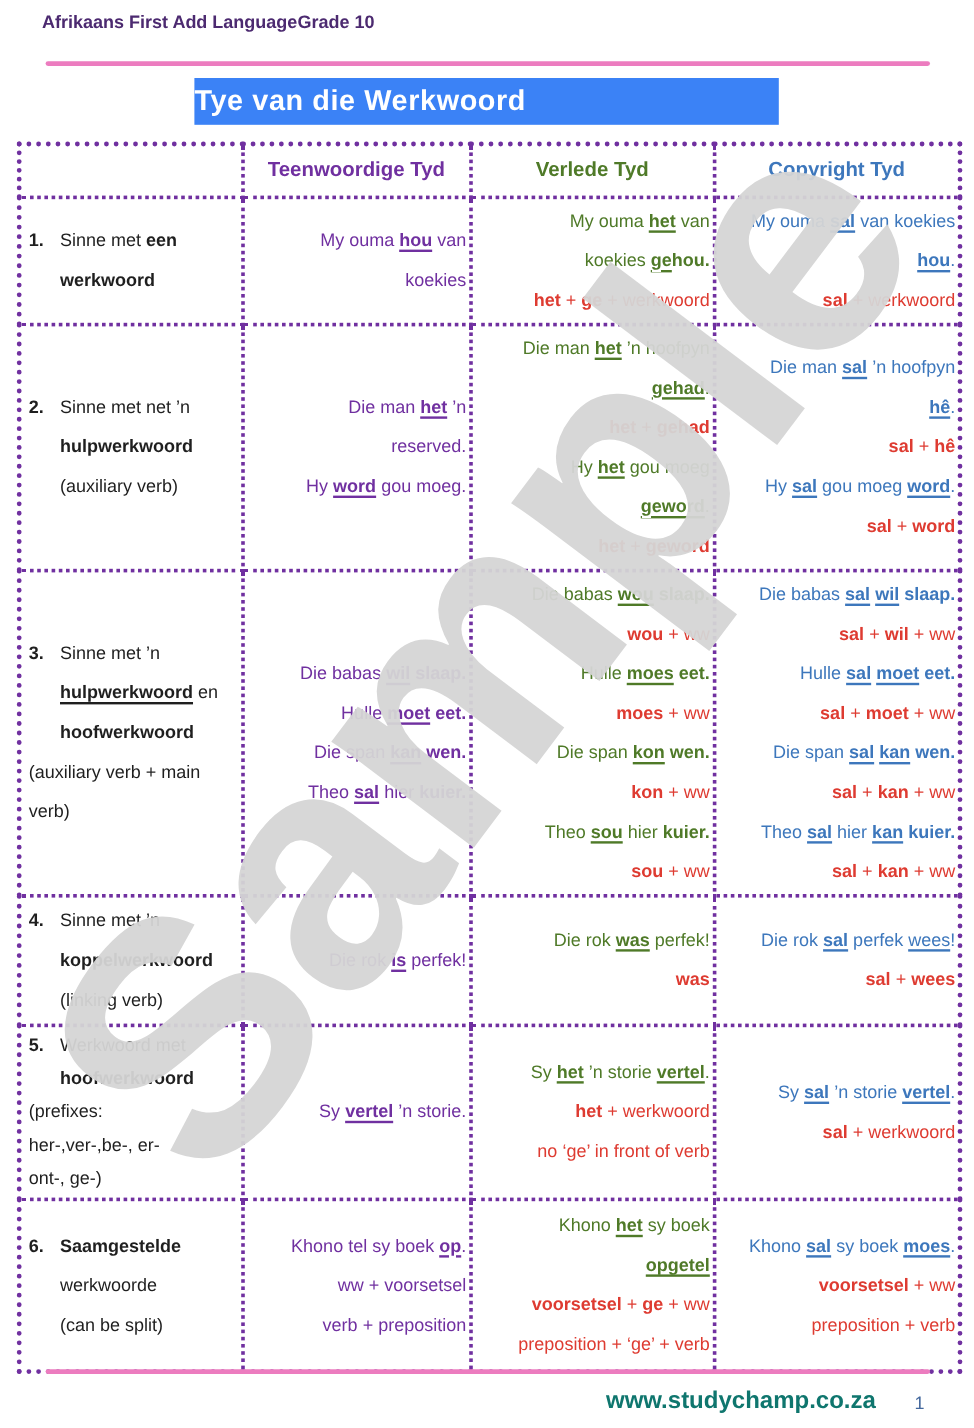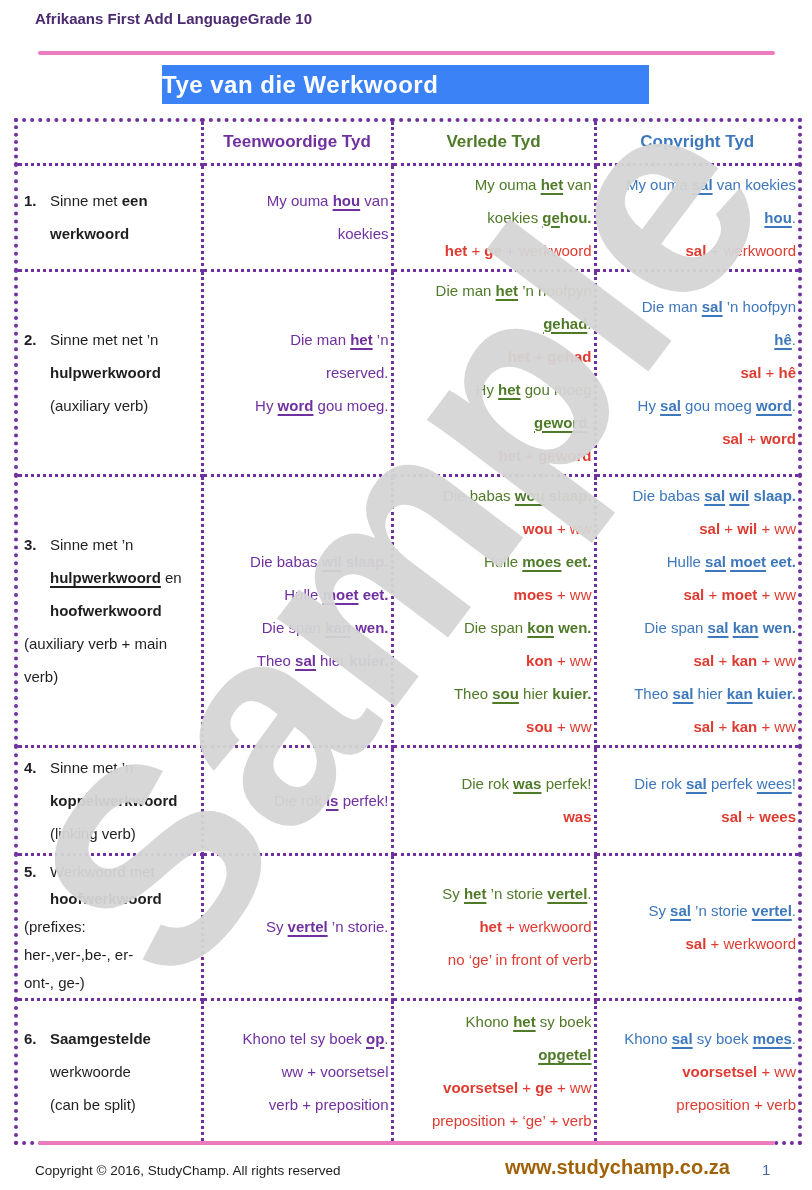--- a/index.html
+++ b/index.html
@@ -38,21 +38,21 @@
   .blue{color:#3D77BC;}
   .red{color:#DE3B31;}
   
   .wm-main{position:absolute;left:-160px;top:370px;width:1120px;height:340px;z-index:5;
            display:flex;align-items:center;justify-content:center;pointer-events:none;
            transform:rotate(-53deg);font-size:280px;font-weight:700;color:#D5D5D5;opacity:.95;}
   .wm-site{position:absolute;left:420px;top:1082px;z-index:6;pointer-events:none;
            font-size:39px;font-weight:700;color:#C4C4C4;opacity:.75;letter-spacing:0px;}
   
   .ftr-copy{position:absolute;left:35px;top:1163px;font-size:13.5px;color:#1e1e1e;}
-  .ftr-url{position:absolute;left:505px;top:1156px;font-size:20px;font-weight:700;color:#a16207;}
+  .ftr-url{position:absolute;left:505px;top:1156px;font-size:20px;font-weight:700;color:#0f766e;}
   .ftr-page{position:absolute;left:762px;top:1161px;font-size:15px;color:#44689D;}
 </style>
 </head>
 <body>
 
 <div class="page">
 
   <div class="hdr">
     <span>Afrikaans First Add Language</span>
     <span>Grade 10</span>
@@ -224,17 +224,16 @@
             <div class="ln"><span class="i red">preposition + verb</span></div>
           </td>
         </tr>
       </tbody>
   </table>
 
   <div class="wm-main">Sample</div>
 
   <div class="rule rule-bottom"></div>
 
-  <div class="ftr-copy">Copyright © 2016, StudyChamp. All rights reserved</div>
   <div class="ftr-url">www.studychamp.co.za</div>
   <div class="ftr-page">1</div>
 
 </div>
 
 </body></html>

